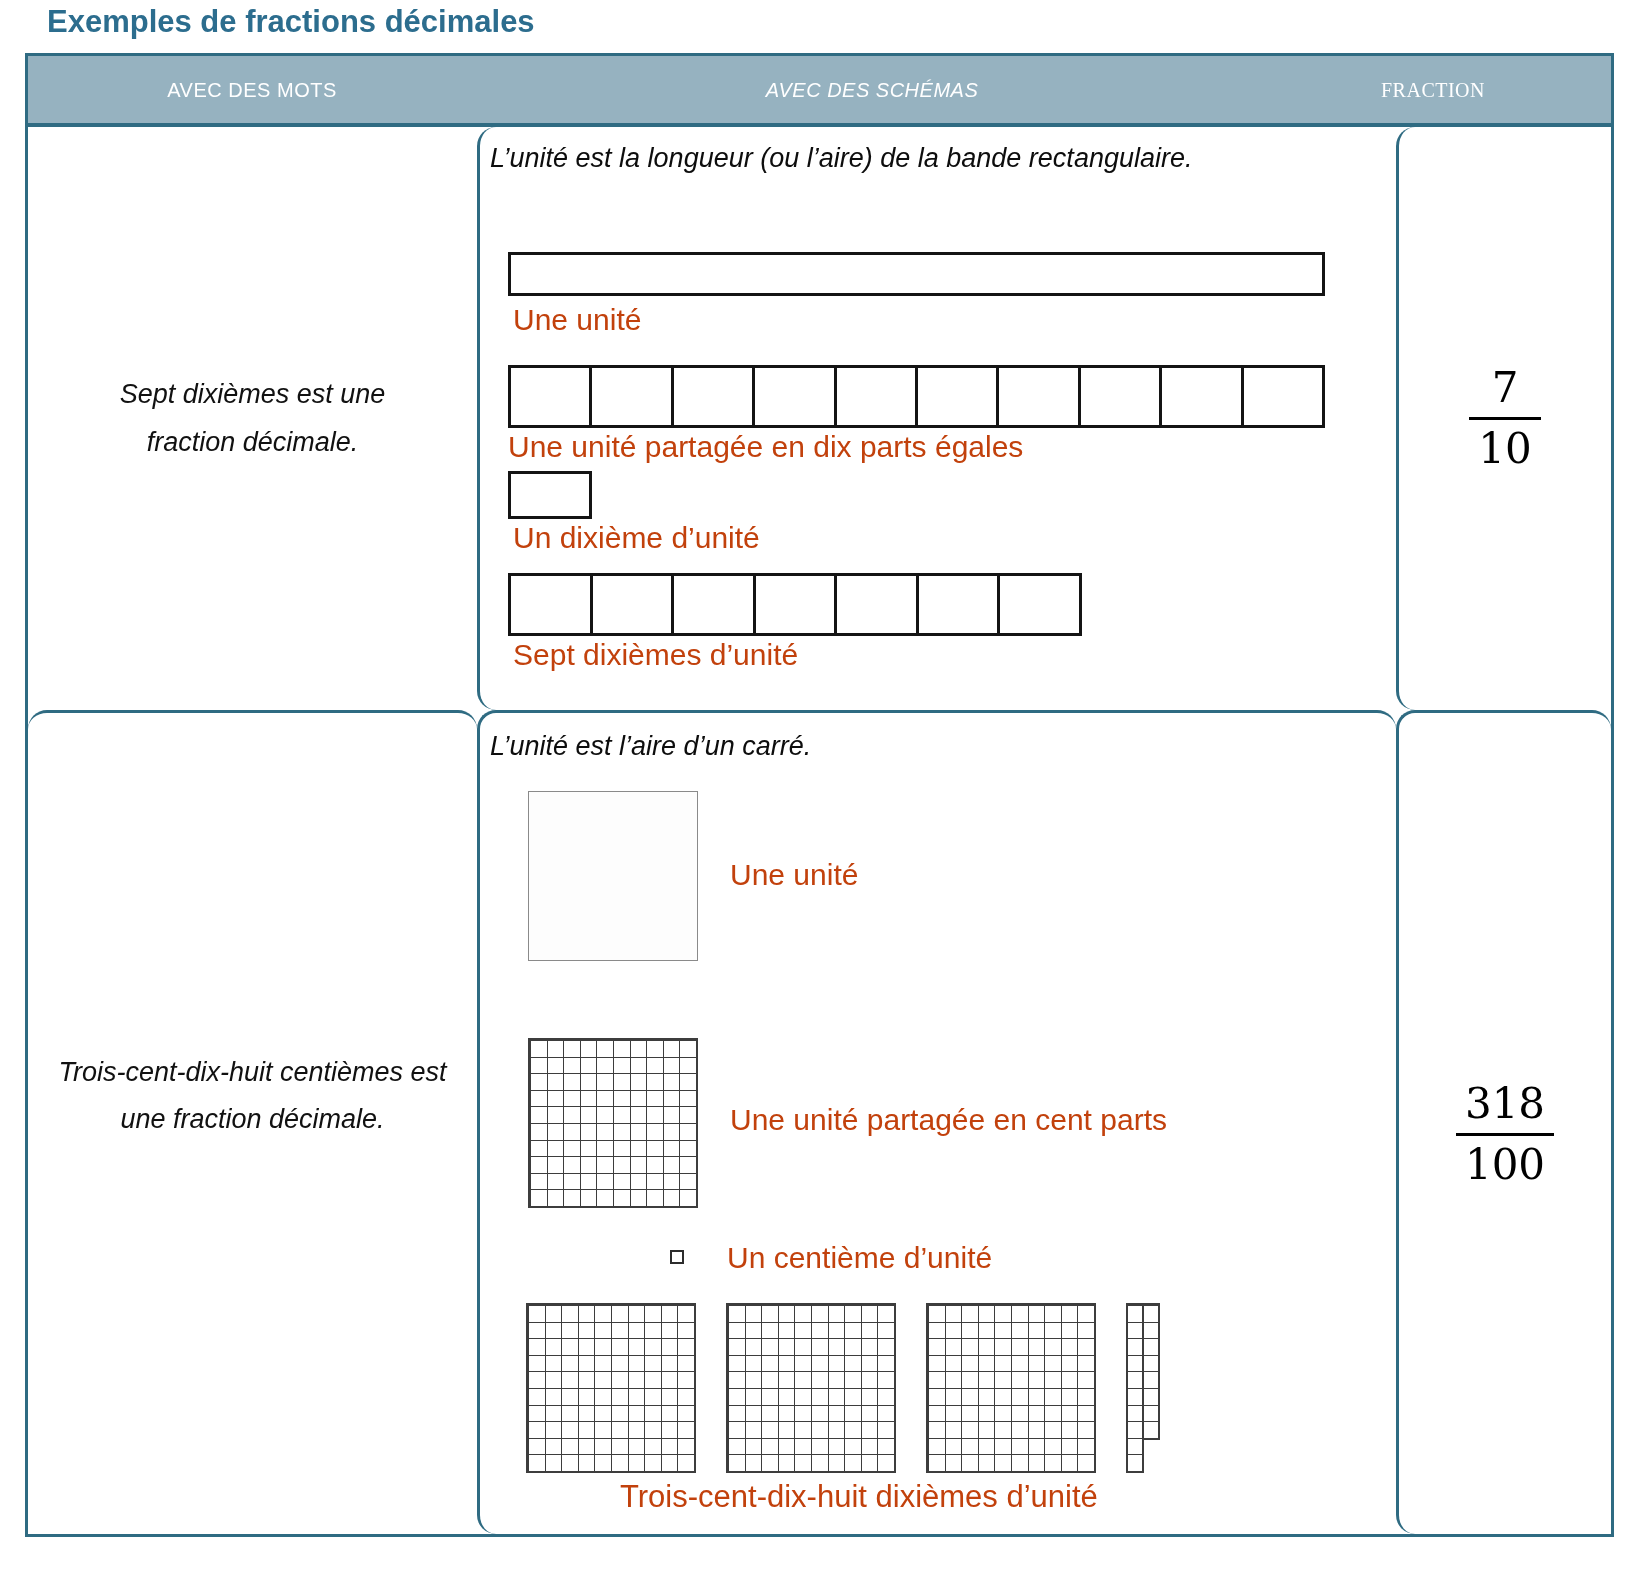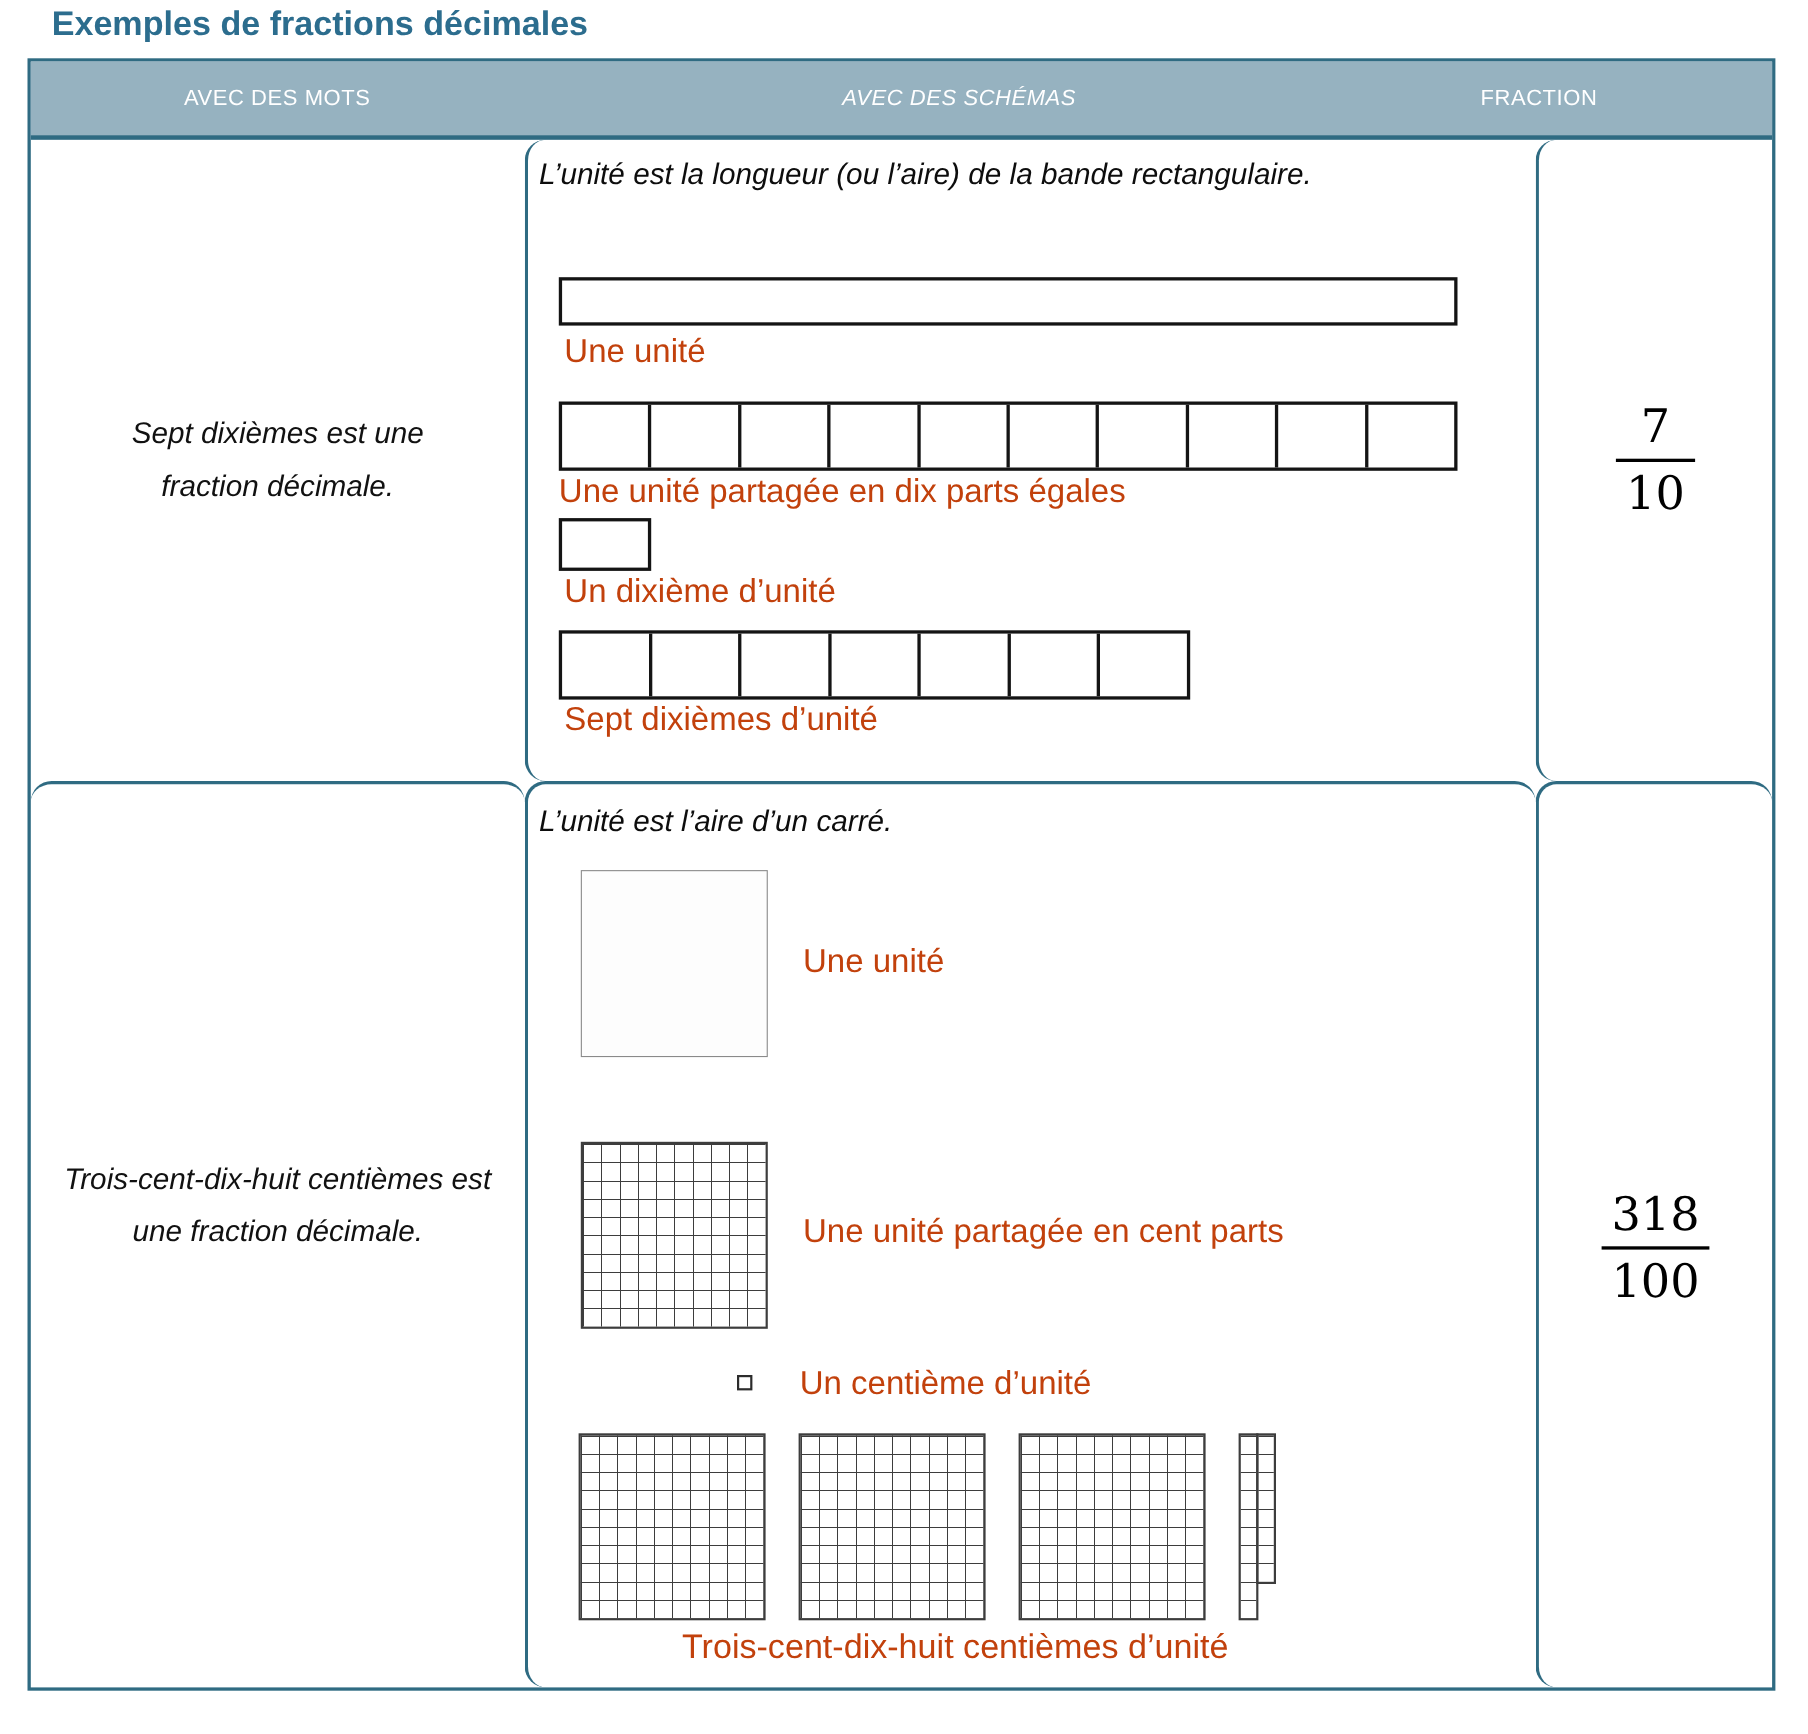--- a/index.html
+++ b/index.html
@@ -8,21 +8,21 @@
   .title{position:absolute;left:47px;top:4px;font-size:31px;font-weight:bold;
          color:var(--title,#2c6d8e);}
   .tbl{position:absolute;left:25px;top:53px;width:1589px;height:1484px;
        border:3px solid var(--border,#2f6b82);box-sizing:border-box;
        display:grid;grid-template-rows:71px 583px 824px;grid-template-columns:100%;}
   .tr{display:grid;grid-template-columns:449px 919px 215px;box-sizing:border-box;}
   .thead{position:relative;display:block;background:var(--header_bg,#96b2c0);
          border-bottom:4px solid var(--border,#2f6b82);box-sizing:border-box;}
   .th{position:absolute;top:50%;transform:translate(-50%,-50%);
       color:var(--header_text,#fff);font-size:20px;letter-spacing:0.5px;white-space:nowrap;}
-  .th1{left:224px;} .th2{left:844px;font-style:italic;} .th3{left:1371px;}
+  .th1{left:224px;} .th2{left:844px;font-style:italic;} .th3{left:1405px;font-family:Liberation Serif, serif;}
   .td{box-sizing:border-box;position:relative;border-radius:19px;}
   .td.c2,.td.c3{border-left:3px solid var(--border,#2f6b82);}
   .row2 .td{border-top:3px solid var(--border,#2f6b82);}
   .wordcell{display:flex;align-items:center;justify-content:center;}
   .words{font-style:italic;font-size:27px;text-align:center;line-height:1.75;}
   .w1{max-width:360px;} .w2{max-width:430px;}
   .row2 .wordcell{padding-bottom:55px;}
   .fraccell{display:flex;align-items:center;justify-content:center;}
   .row2 .fraccell{padding-top:22px;}
   .frac{display:inline-flex;flex-direction:column;align-items:center;
@@ -133,21 +133,21 @@
         <div class="tinysq"></div>
         <div class="lbl" style="left:247px;top:528px;">Un centième d’unité</div>
 
         <div class="gridsrow">
           <div style="display:contents;"><div class="grid100"></div><div class="grid100"></div><div class="grid100"></div></div>
           <div class="partial">
             <div class="pcol pcolA" style="height: 170px;"></div>
             <div class="pcol pcolB" style="height: 136.8px;"></div>
           </div>
         </div>
-        <div class="lbl" style="left:140px;top:766px;font-size:31px;">Trois-cent-dix-huit centièmes d’unité</div>
+        <div class="lbl" style="left:140px;top:766px;font-size:31px;">Trois-cent-dix-huit dixièmes d’unité</div>
       </div>
       <div class="td c3 fraccell">
         <div class="frac">
           <span class="num">318</span>
           <span class="rule"></span>
           <span class="den">100</span>
         </div>
       </div>
     </div>
 

